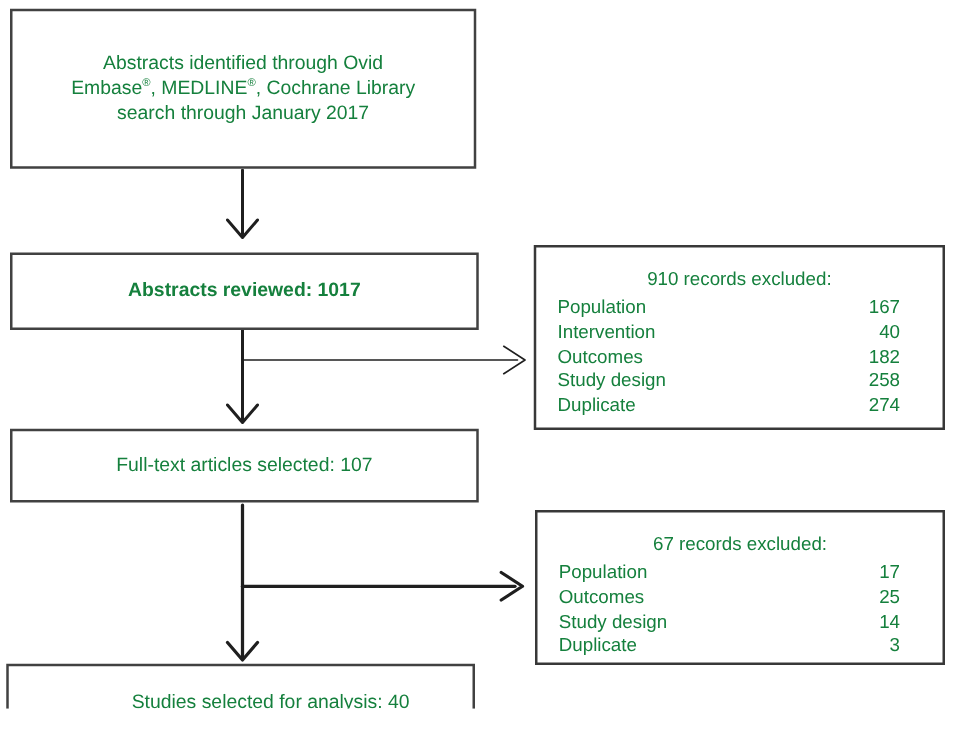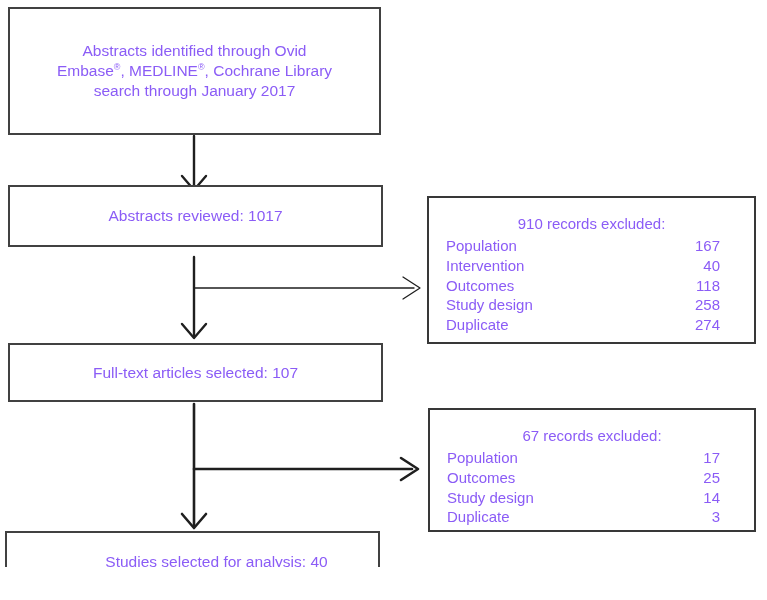--- a/index.html
+++ b/index.html
@@ -6,21 +6,21 @@
     margin: 0;
     padding: 0;
     background: #ffffff;
   }
   .canvas {
     position: relative;
     width: 767px;
     height: 567px;
     background: #ffffff;
     font-family: "Liberation Sans", sans-serif;
-    color: #8b5cf6;
+    color: #15803d;
     overflow: hidden;
   }
   .arrows {
     position: absolute;
     left: 0;
     top: 0;
     width: 767px;
     height: 600px;
   }
   .arrows line, .arrows polyline {
@@ -97,21 +97,21 @@
       <polyline points="401,458 418,469 401,480" stroke-width="2.6"></polyline>
     </g>
   </svg>
 
   <div class="fbox multi" style="left:8px; top:7px; width:373px; height:128px;">
     <div>Abstracts identified through Ovid</div>
     <div><span>Embase</span><sup class="reg">®</sup><span>, MEDLINE</span><sup class="reg">®</sup><span>, Cochrane Library</span></div>
     <div>search through January 2017</div>
   </div>
 
-  <div class="fbox" style="left:8px; top:185px; width:375px; height:62px;">
+  <div class="fbox" style="left:8px; top:202px; width:375px; height:62px;font-weight:bold;">
     <span>Abstracts reviewed: 1017</span>
   </div>
 
   <div class="fbox" style="left:8px; top:343px; width:375px; height:59px;">
     <span>Full-text articles selected: 107</span>
   </div>
 
   <div class="fbox" style="left:5px; top:531px; width:375px; height:62px;padding-left:48px;">
     <span>Studies selected for analysis: 40</span>
   </div>
@@ -121,21 +121,21 @@
     <div class="exc-row">
       <span class="exc-label">Population</span>
       <span class="exc-value">167</span>
     </div>
     <div class="exc-row">
       <span class="exc-label">Intervention</span>
       <span class="exc-value">40</span>
     </div>
     <div class="exc-row">
       <span class="exc-label">Outcomes</span>
-      <span class="exc-value">118</span>
+      <span class="exc-value">182</span>
     </div>
     <div class="exc-row">
       <span class="exc-label">Study design</span>
       <span class="exc-value">258</span>
     </div>
     <div class="exc-row">
       <span class="exc-label">Duplicate</span>
       <span class="exc-value">274</span>
     </div>
   </div>

